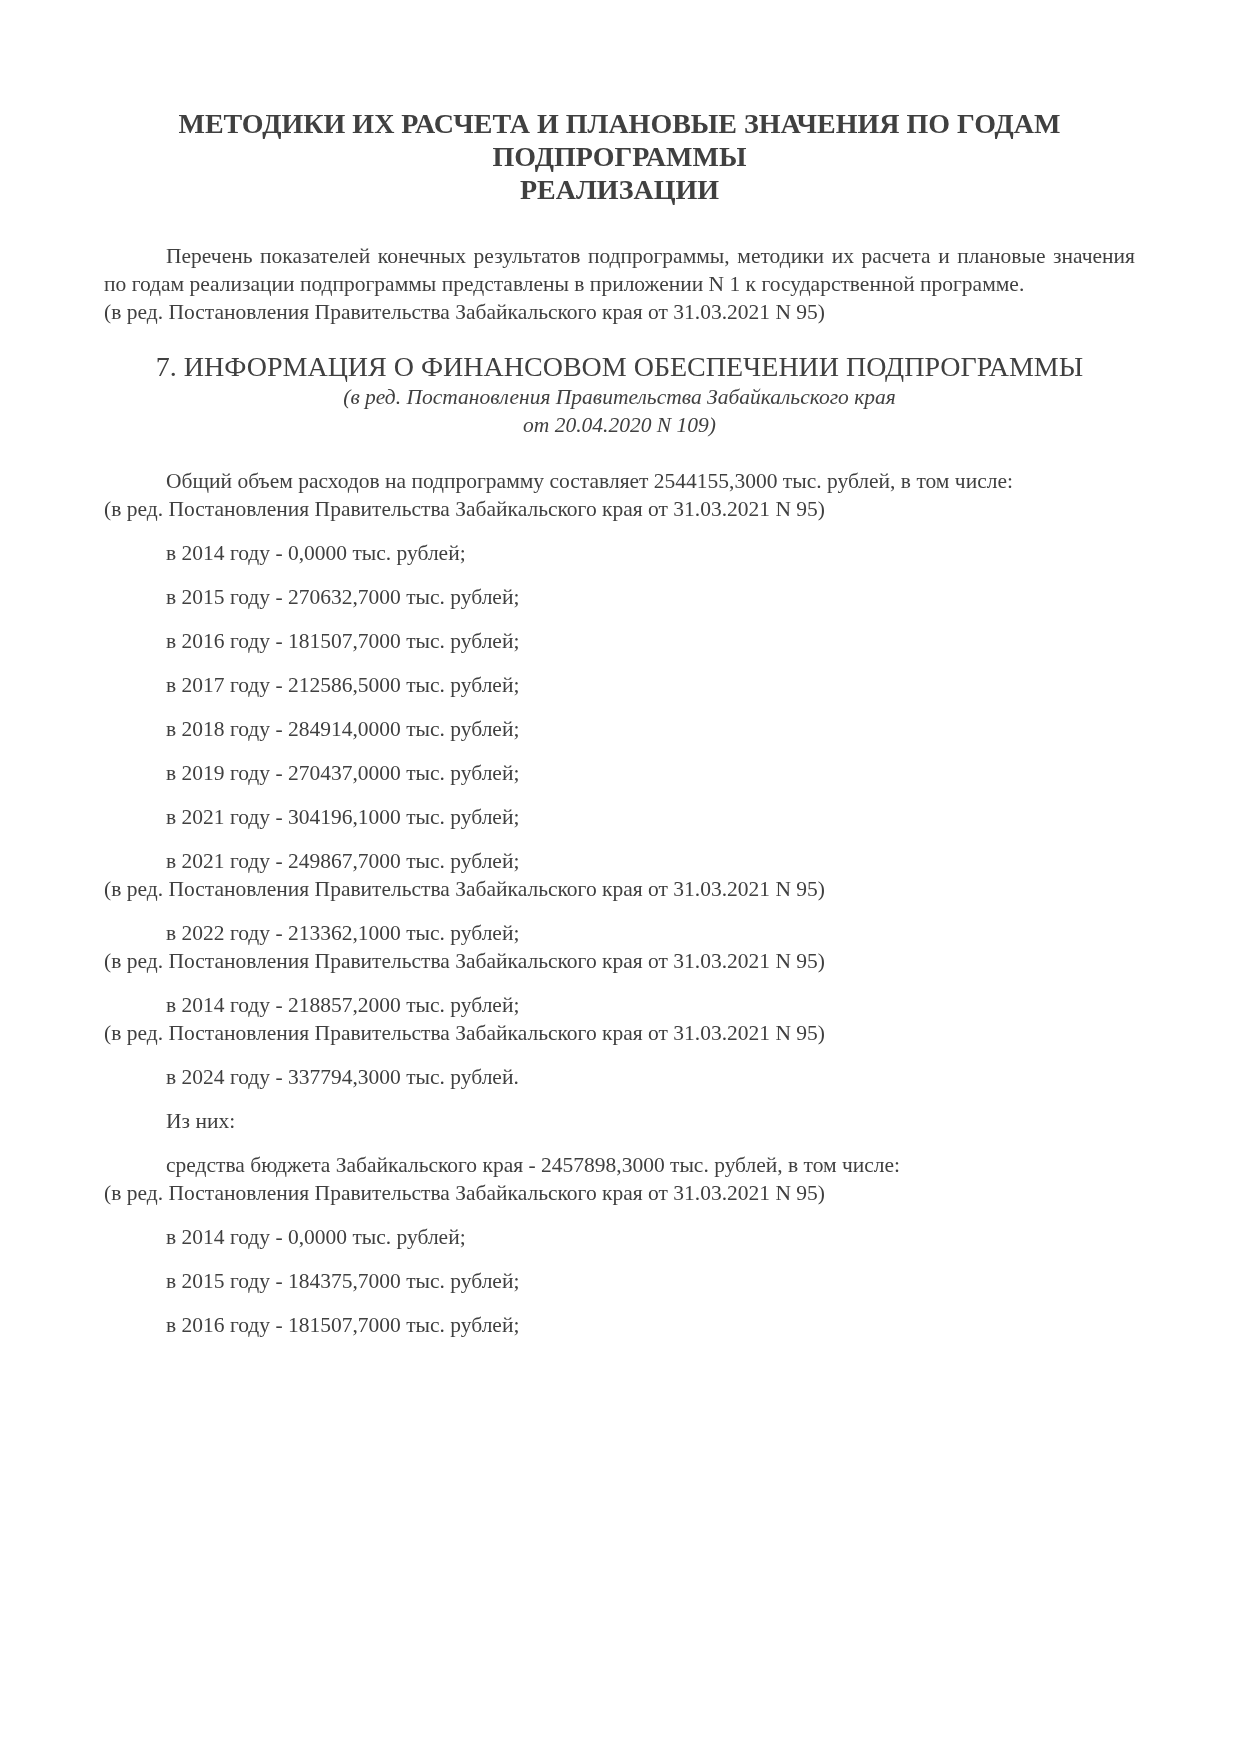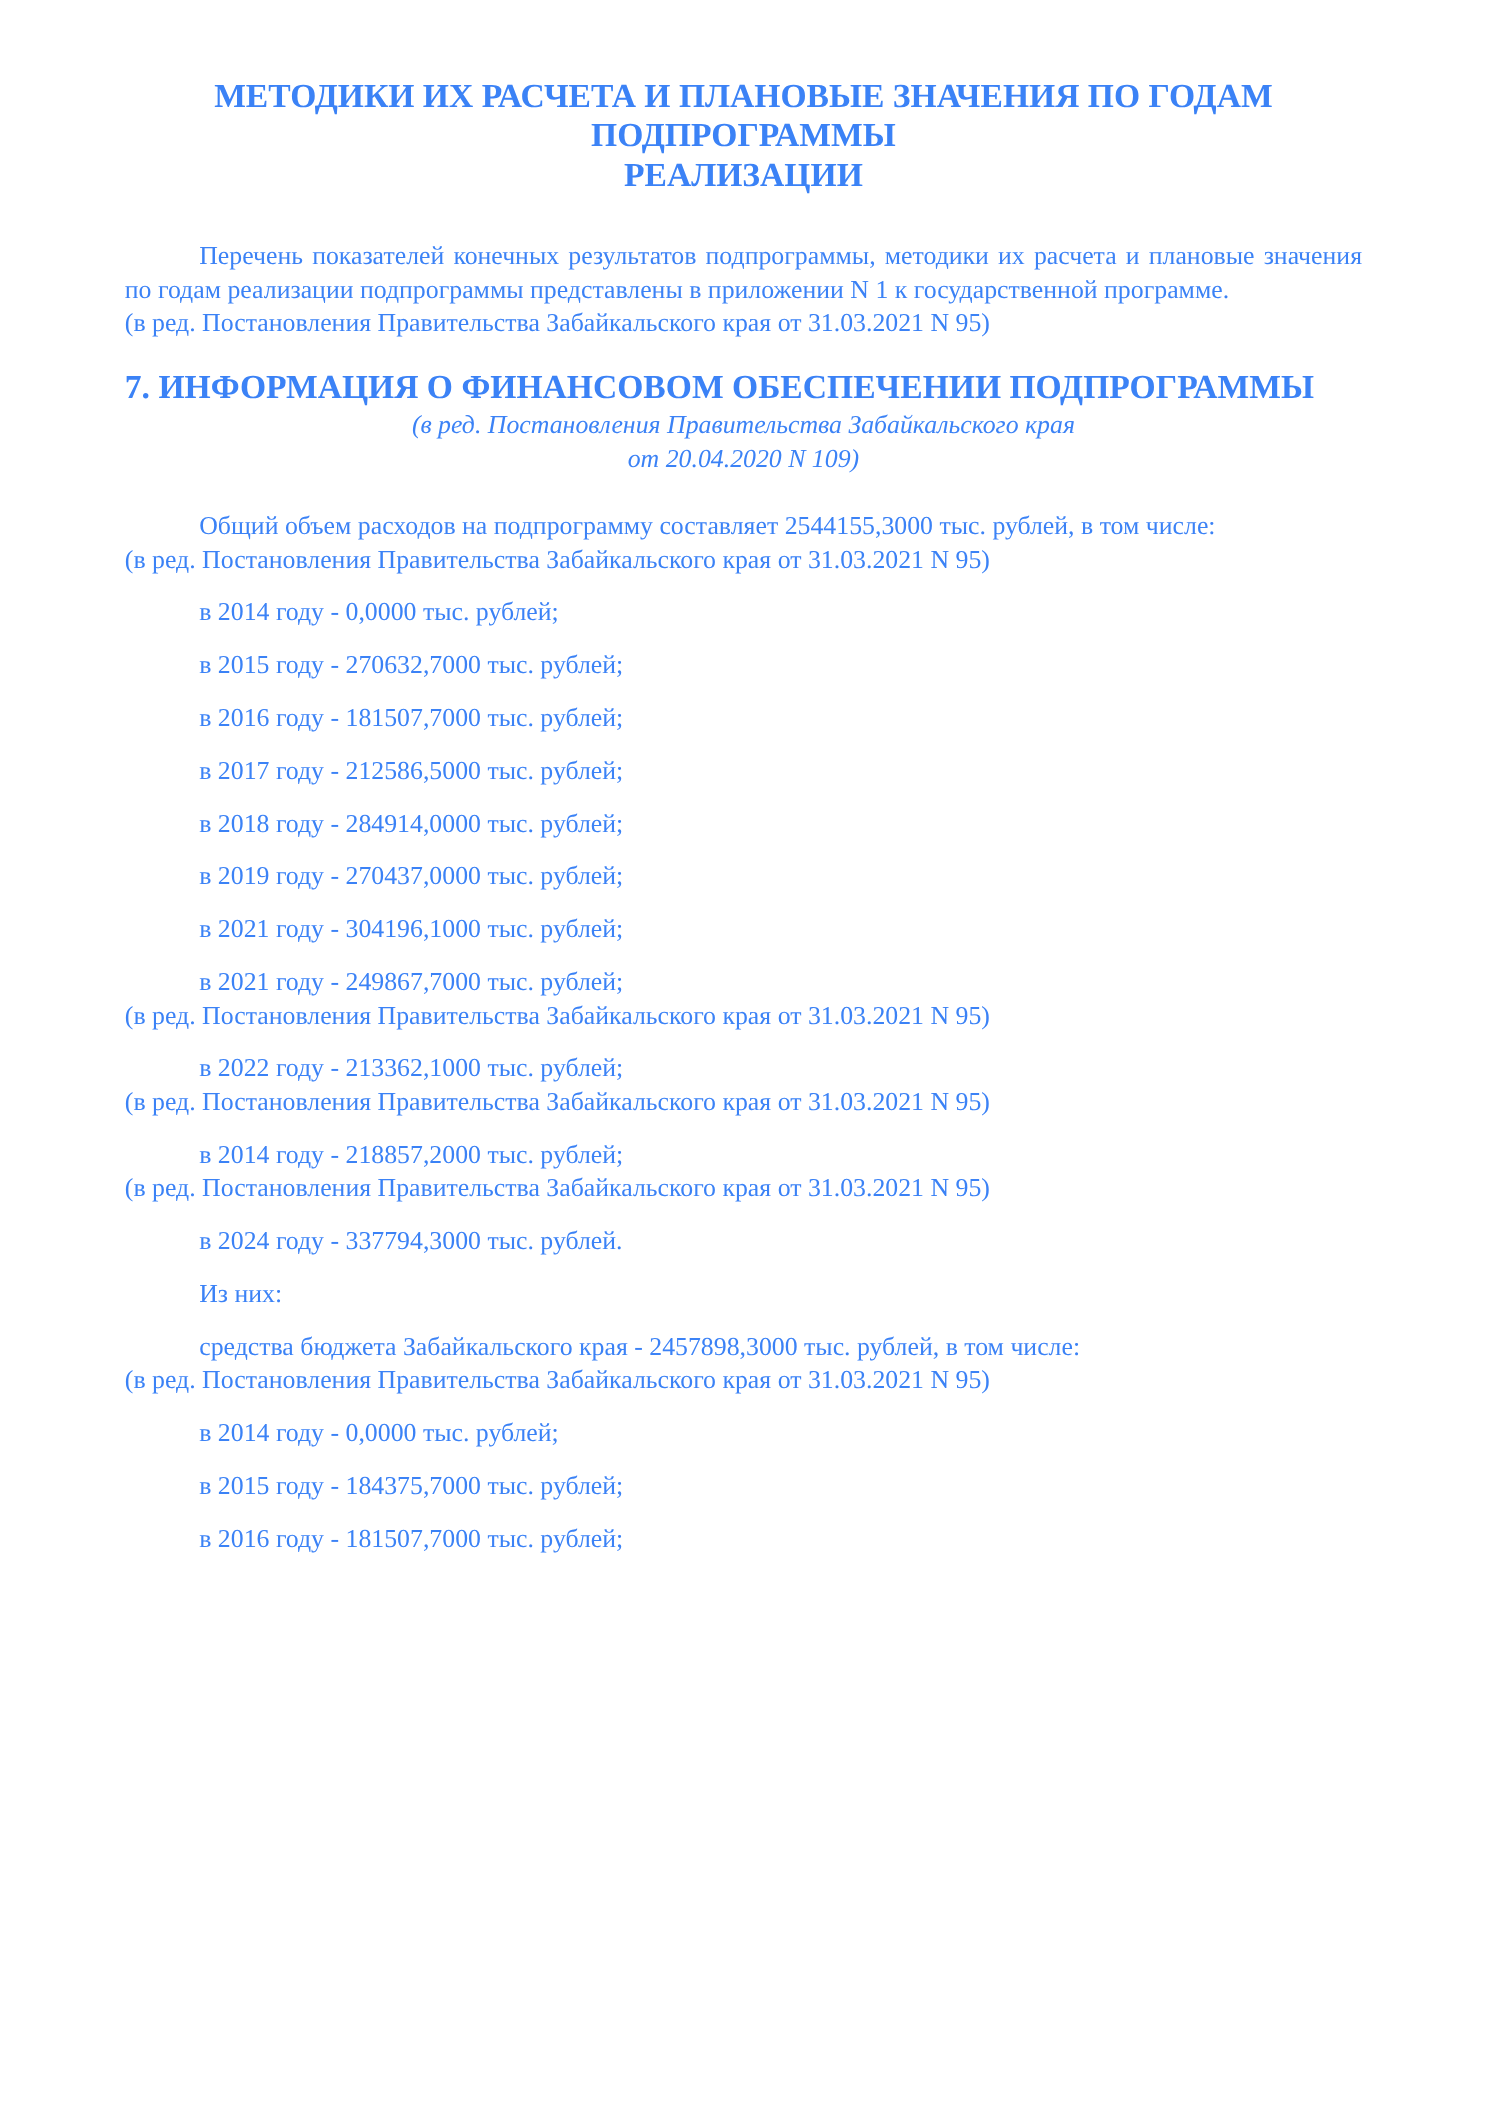--- a/index.html
+++ b/index.html
@@ -2,25 +2,25 @@
 <html lang="ru"><head>
 <meta charset="utf-8">
 <style>
   html, body { margin: 0; padding: 0; background: #ffffff; }
   .page {
     position: relative;
     width: 1241px;
     height: 1754px;
     box-sizing: border-box;
     background: #ffffff;
-    color: #3b82f6;
+    color: #404040;
     font-family: "Liberation Serif", "DejaVu Serif", serif;
     font-size: 21.5px;
     line-height: 28px;
-    padding: 64px 106px 0 104px;
+    padding: 107px 106px 0 104px;
     overflow: hidden;
   }
   .doc-title {
     font-size: 28px;
     line-height: 33px;
     font-weight: bold;
     text-align: center;
     margin: 0 0 36px 0;
   }
   .doc-title .tl { display: block; }
@@ -29,22 +29,22 @@
     text-indent: 62px;
     text-align: justify;
   }
   .amend {
     margin: 0;
     text-align: left;
   }
   .sec-head {
     font-size: 28px;
     line-height: 33px;
-    font-weight: bold;
-    text-align: left;
+    font-weight: normal;
+    text-align: center;
     margin: 24px 0 0 0;
   }
   .amend-centered {
     margin: 0;
     text-align: center;
     font-style: italic;
   }
   .para-total { margin: 28px 0 0 0; text-indent: 62px; }
   .year { margin: 16px 0 0 0; text-indent: 62px; }
 </style>

